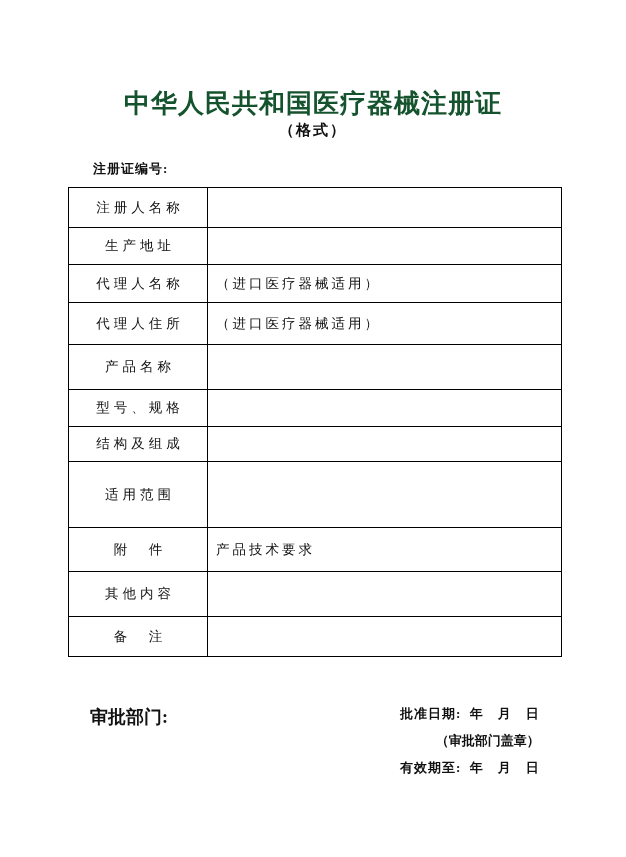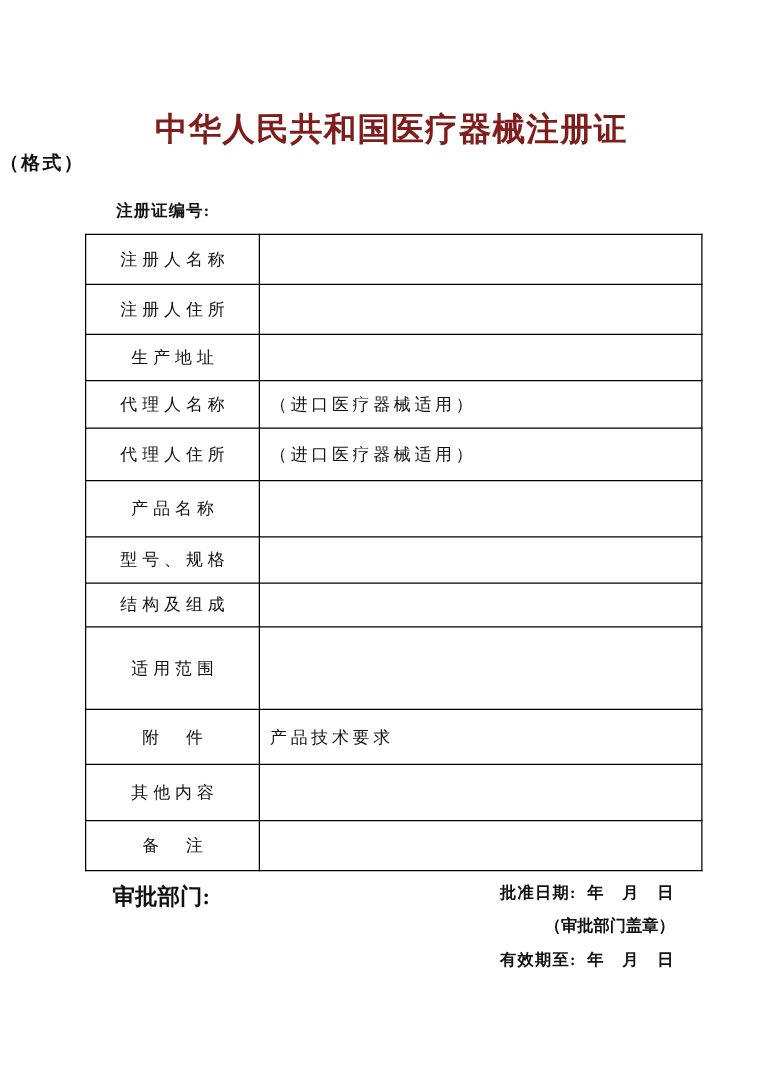--- a/index.html
+++ b/index.html
@@ -15,27 +15,28 @@
   }
   .doc-title {
     position: absolute;
     top: 86px;
     left: 0;
     width: 100%;
     text-align: center;
     font-size: 26px;
     font-weight: bold;
     letter-spacing: 1px;
-    color: #7f1d1d;
+    color: #14532d;
   }
   .doc-subtitle {
     position: absolute;
     top: 121px;
     left: 0;
     width: 100%;
+    text-align: center;
     font-size: 15px;
     font-weight: bold;
     letter-spacing: 2px;
     color: #111;
   }
   .cert-no {
     position: absolute;
     top: 160px;
     left: 93px;
     font-size: 13px;
@@ -115,24 +116,20 @@
   <div class="doc-title">中华人民共和国医疗器械注册证</div>
   <div class="doc-subtitle">（格式）</div>
   <div class="cert-no">注册证编号:</div>
 
   <table class="cert-table">
     <tbody>
       <tr class="r0">
         <td class="cell-label">注册人名称</td>
         <td class="cell-value"></td>
       </tr>
-      <tr class="r1">
-        <td class="cell-label">注册人住所</td>
-        <td class="cell-value"></td>
-      </tr>
       <tr class="r2">
         <td class="cell-label">生产地址</td>
         <td class="cell-value"></td>
       </tr>
       <tr class="r3">
         <td class="cell-label">代理人名称</td>
         <td class="cell-value">（进口医疗器械适用）</td>
       </tr>
       <tr class="r4">
         <td class="cell-label">代理人住所</td>

